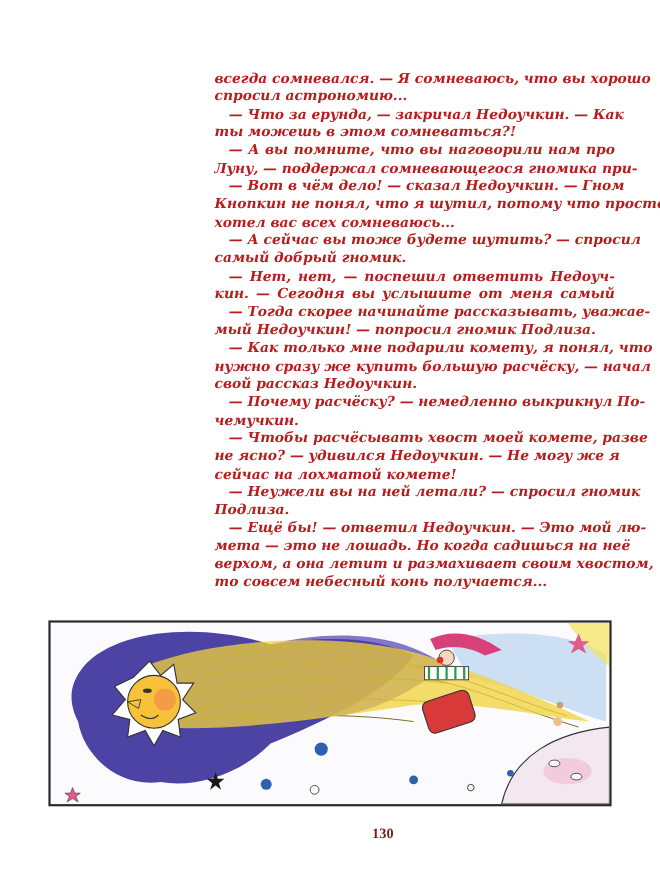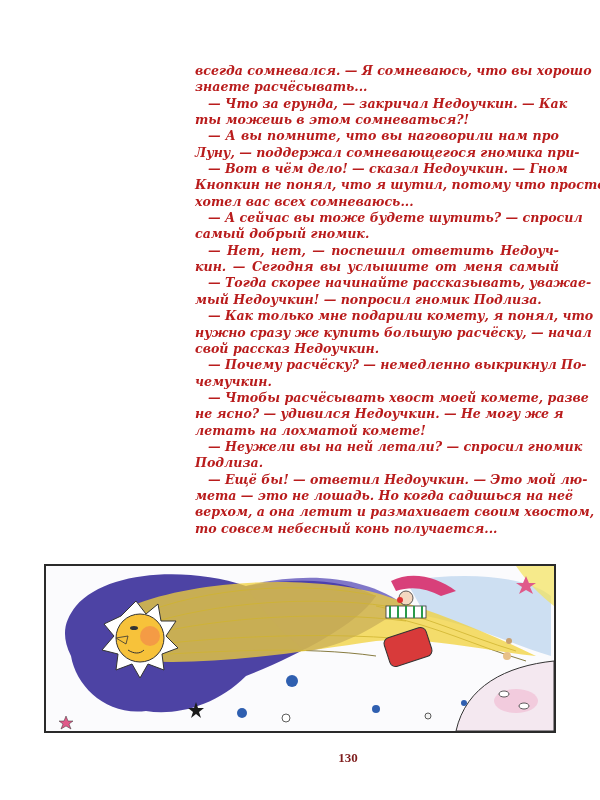--- a/index.html
+++ b/index.html
@@ -22,42 +22,42 @@
     position:absolute; left:0; width:600px; top:750px; text-align:center;
     font-family:"Liberation Serif","DejaVu Serif",serif; font-weight:bold;
     font-size:13px; color:#7f1d1d;margin-left:48px;
   }
 </style>
 </head>
 <body>
 
 <div class="text-column" id="text-column">
     <span class="line">всегда сомневался. — Я сомневаюсь, что вы хорошо</span>
-    <span class="line last">знаете расчёсывать...</span>
+    <span class="line last">спросил астрономию...</span>
     <span class="line indent">— Что за ерунда, — закричал Недоучкин. — Как</span>
     <span class="line last">ты можешь в этом сомневаться?!</span>
     <span class="line indent">— А вы помните, что вы наговорили нам про</span>
     <span class="line">Луну, — поддержал сомневающегося гномика при-</span>
     <span class="line indent">— Вот в чём дело! — сказал Недоучкин. — Гном</span>
     <span class="line">Кнопкин не понял, что я шутил, потому что просто</span>
     <span class="line last">хотел вас всех сомневаюсь...</span>
     <span class="line indent">— А сейчас вы тоже будете шутить? — спросил</span>
     <span class="line last">самый добрый гномик.</span>
     <span class="line indent">— Нет, нет, — поспешил ответить Недоуч-</span>
     <span class="line">кин. — Сегодня вы услышите от меня самый</span>
     <span class="line indent">— Тогда скорее начинайте рассказывать, уважае-</span>
     <span class="line last">мый Недоучкин! — попросил гномик Подлиза.</span>
     <span class="line indent">— Как только мне подарили комету, я понял, что</span>
     <span class="line">нужно сразу же купить большую расчёску, — начал</span>
     <span class="line last">свой рассказ Недоучкин.</span>
     <span class="line indent">— Почему расчёску? — немедленно выкрикнул По-</span>
     <span class="line last">чемучкин.</span>
     <span class="line indent">— Чтобы расчёсывать хвост моей комете, разве</span>
     <span class="line">не ясно? — удивился Недоучкин. — Не могу же я</span>
-    <span class="line last">летать на лохматой комете!</span>
+    <span class="line last">сейчас на лохматой комете!</span>
     <span class="line indent">— Неужели вы на ней летали? — спросил гномик</span>
     <span class="line last">Подлиза.</span>
     <span class="line indent">— Ещё бы! — ответил Недоучкин. — Это мой лю-</span>
     <span class="line">мета — это не лошадь. Но когда садишься на неё</span>
     <span class="line">верхом, а она летит и размахивает своим хвостом,</span>
     <span class="line last">то совсем небесный конь получается...</span>
   </div>
 
 <div class="illustration">
   <svg width="508" height="165" viewBox="0 0 508 165">

